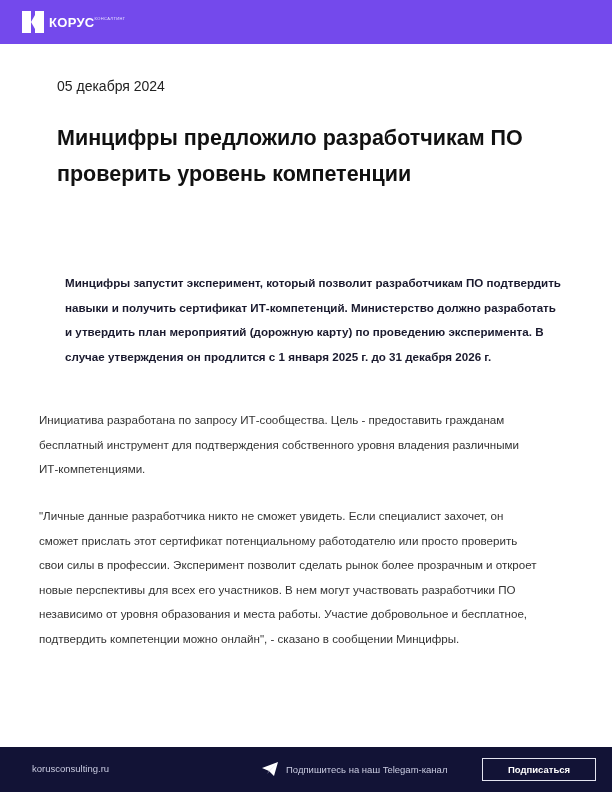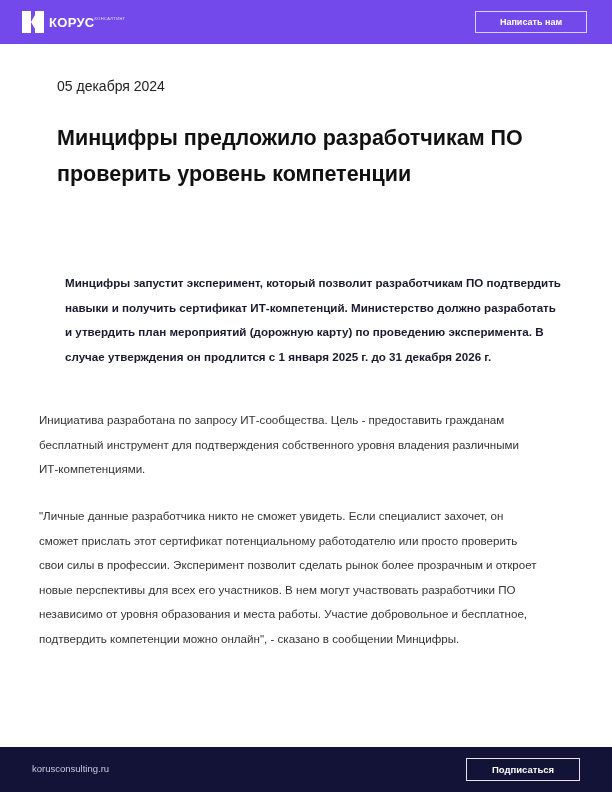--- a/index.html
+++ b/index.html
@@ -60,21 +60,21 @@
   .site {
     position: absolute; left: 21px; top: 16px;
     color: #c9cbe0; font-size: 9.5px; padding-left: 11px;
   }
   .tg {
     position: absolute; left: 262px; top: 15px; display: flex; align-items: center;
   }
   .tg-icon { width: 16px; height: 14px; }
   .tg-text { margin-left: 8px; color: #c9cbe0; font-size: 9.5px; }
   .sub-btn {
-    position: absolute; left: 466px; top: 11px; width: 114px; height: 23px;
+    position: absolute; left: 482px; top: 11px; width: 114px; height: 23px;
     border: 1px solid #e4e4f0; box-sizing: border-box;
     color: #fff; font-size: 9.5px; font-weight: bold;
     display: flex; align-items: center; justify-content: center;
   }
 </style>
 </head>
 <body>
 
 <header class="header">
   <div class="logo">
@@ -82,27 +82,33 @@
       <rect x="0" y="0" width="9" height="22" fill="#ffffff"></rect>
       <rect x="13" y="0" width="9" height="22" fill="#ffffff"></rect>
       <polygon points="9,6 13,11 9,16" fill="#7449ec"></polygon>
       <polygon points="13,4 9,11 13,18" fill="#ffffff"></polygon>
     </svg>
     <div class="logo-text">
       <span class="logo-name">КОРУС</span>
       <span class="logo-sub">КОНСАЛТИНГ</span>
     </div>
   </div>
-  <div class="write-btn">Написать нам</div>
 </header>
 
 <main>
   <div class="date">05 декабря 2024</div>
   <h1 class="title">Минцифры предложило разработчикам ПО проверить уровень компетенции</h1>
   <p class="lead">Минцифры запустит эксперимент, который позволит разработчикам ПО подтвердить навыки и получить сертификат ИТ-компетенций. Министерство должно разработать и утвердить план мероприятий (дорожную карту) по проведению эксперимента. В случае утверждения он продлится с 1 января 2025 г. до 31 декабря 2026 г.</p>
   <p class="para p1">Инициатива разработана по запросу ИТ-сообщества. Цель - предоставить гражданам бесплатный инструмент для подтверждения собственного уровня владения различными ИТ-компетенциями.</p>
   <p class="para p2">"Личные данные разработчика никто не сможет увидеть. Если специалист захочет, он сможет прислать этот сертификат потенциальному работодателю или просто проверить свои силы в профессии. Эксперимент позволит сделать рынок более прозрачным и откроет новые перспективы для всех его участников. В нем могут участвовать разработчики ПО независимо от уровня образования и места работы. Участие добровольное и бесплатное, подтвердить компетенции можно онлайн", - сказано в сообщении Минцифры.</p>
 </main>
 
 <footer class="footer">
   <span class="site">korusconsulting.ru</span>
+  <div class="tg">
+    <svg class="tg-icon" viewBox="0 0 16 14">
+      <polygon points="0,6 16,0 12,14 7,9" fill="#ffffff"></polygon>
+      <polygon points="7,9 16,0 5,12" fill="#d8d8e8"></polygon>
+    </svg>
+    <span class="tg-text">Подпишитесь на наш Telegam-канал</span>
+  </div>
   <div class="sub-btn">Подписаться</div>
 </footer>
 
 </body></html>

